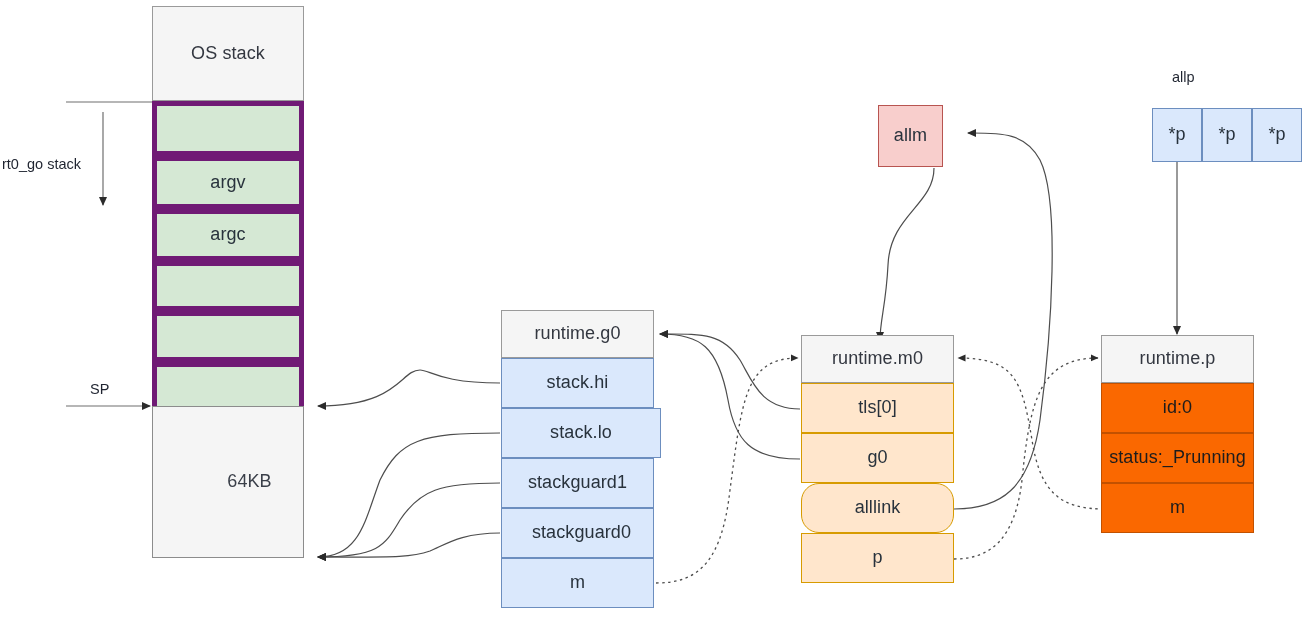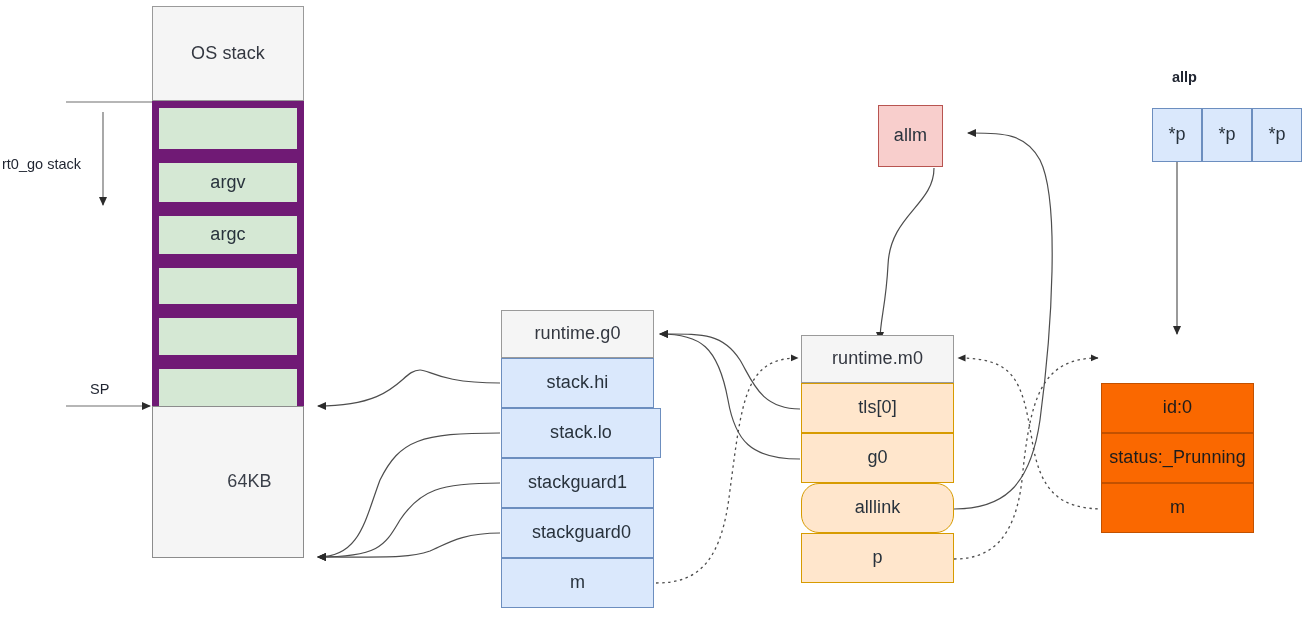--- a/index.html
+++ b/index.html
@@ -51,21 +51,21 @@
   }
   
   .greybody {
     background: #f5f5f5;
     border: 1px solid #8c8c8c;
     color: #3a3f49;
   }
   
   .green {
     background: #d5e8d4;
-    border: 7px solid #701a75;
+    border: 5px solid #701a75;
     color: #28323c;
   }
   
   .blue {
     background: #dae8fc;
     border: 1px solid #6c8ebf;
     color: #28323c;
   }
   
   .lorange {
@@ -233,36 +233,39 @@
     </div>
     <div class="cell lorange" style="position:absolute; left:0; top:148px; width:153px; height:50px;border-radius:18px;">
       <span>alllink</span>
     </div>
     <div class="cell lorange" style="position:absolute; left:0; top:198px; width:153px; height:50px;">
       <span>p</span>
     </div>
   </div>
 
   <div class="box" style="left:1101px; top:335px; width:153px; height:198px;">
+    <div class="cell hdr" style="position:absolute; left:0; top:0; width:153px; height:48px;">
+      <span>runtime.p</span>
+    </div>
     <div class="cell borange" style="position:absolute; left:0; top:48px; width:153px; height:50px;">
       <span>id:0</span>
     </div>
     <div class="cell borange" style="position:absolute; left:0; top:98px; width:153px; height:50px;">
       <span>status:_Prunning</span>
     </div>
     <div class="cell borange" style="position:absolute; left:0; top:148px; width:153px; height:50px;">
       <span>m</span>
     </div>
   </div>
 
   <div class="cell red box" style="left:878px; top:105px; width:65px; height:62px;">
     <span>allm</span>
   </div>
 
-  <div class="plain-label" style="left:1172px; top:69px;font-weight:bold;">allp</div>
+  <div class="plain-label" style="left:1172px; top:69px;">allp</div>
 
   <div class="box" style="left:1152px; top:108px; width:150px; height:54px;">
     <div class="cell blue" style="position:absolute; left:0; top:0; width:50px; height:54px;">
       <span>*p</span>
     </div>
     <div class="cell blue" style="position:absolute; left:50px; top:0; width:50px; height:54px;">
       <span>*p</span>
     </div>
     <div class="cell blue" style="position:absolute; left:100px; top:0; width:50px; height:54px;">
       <span>*p</span>

